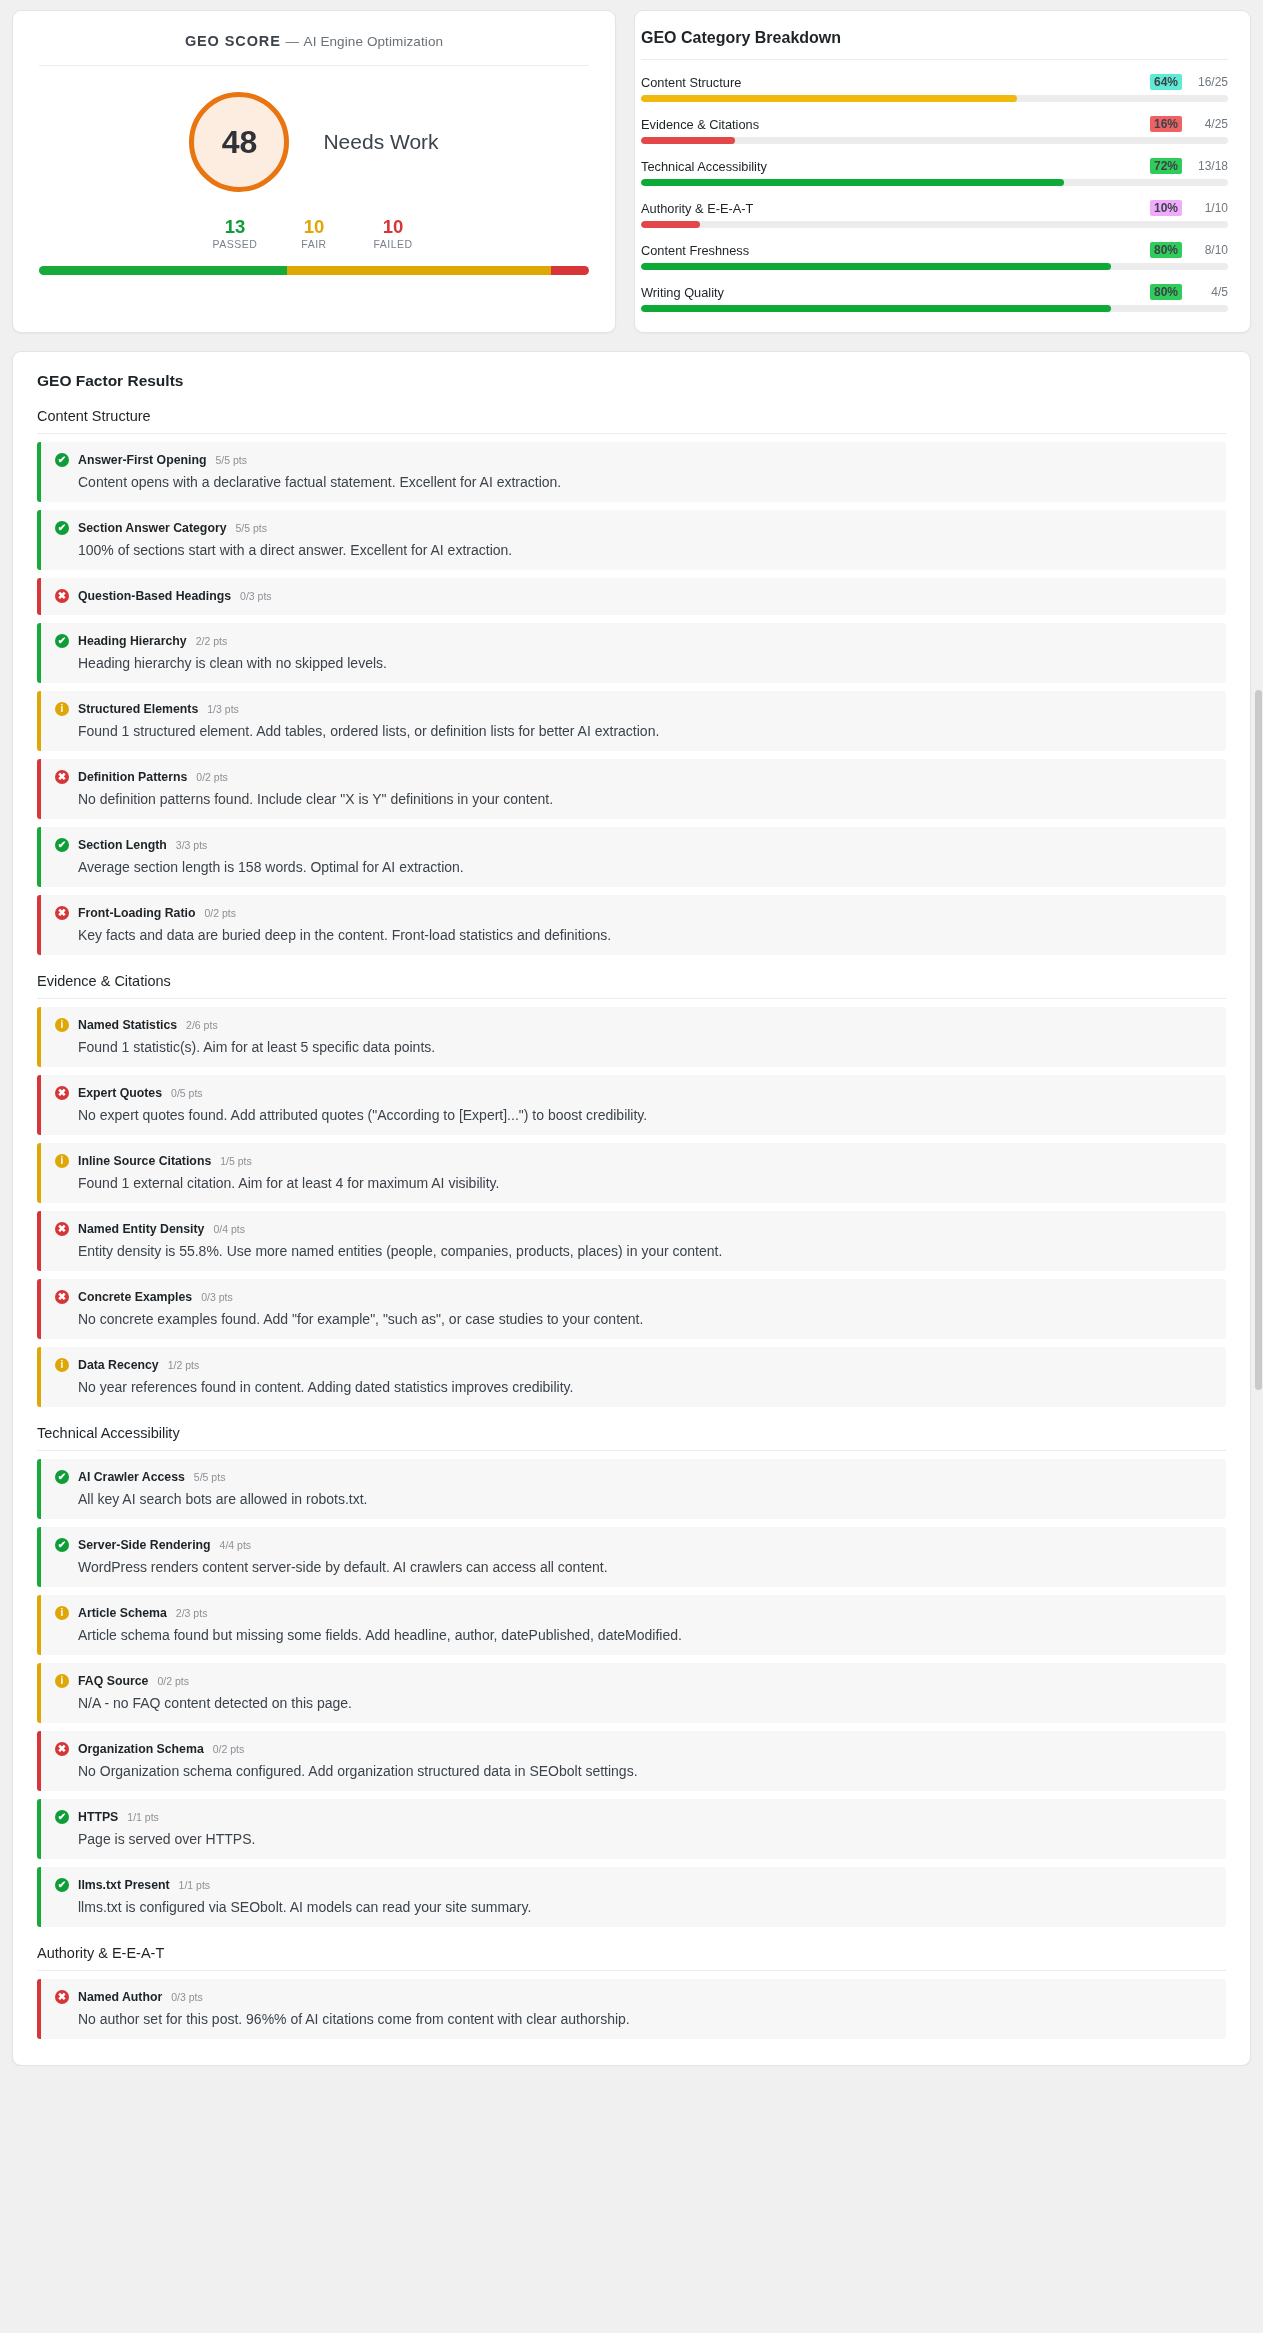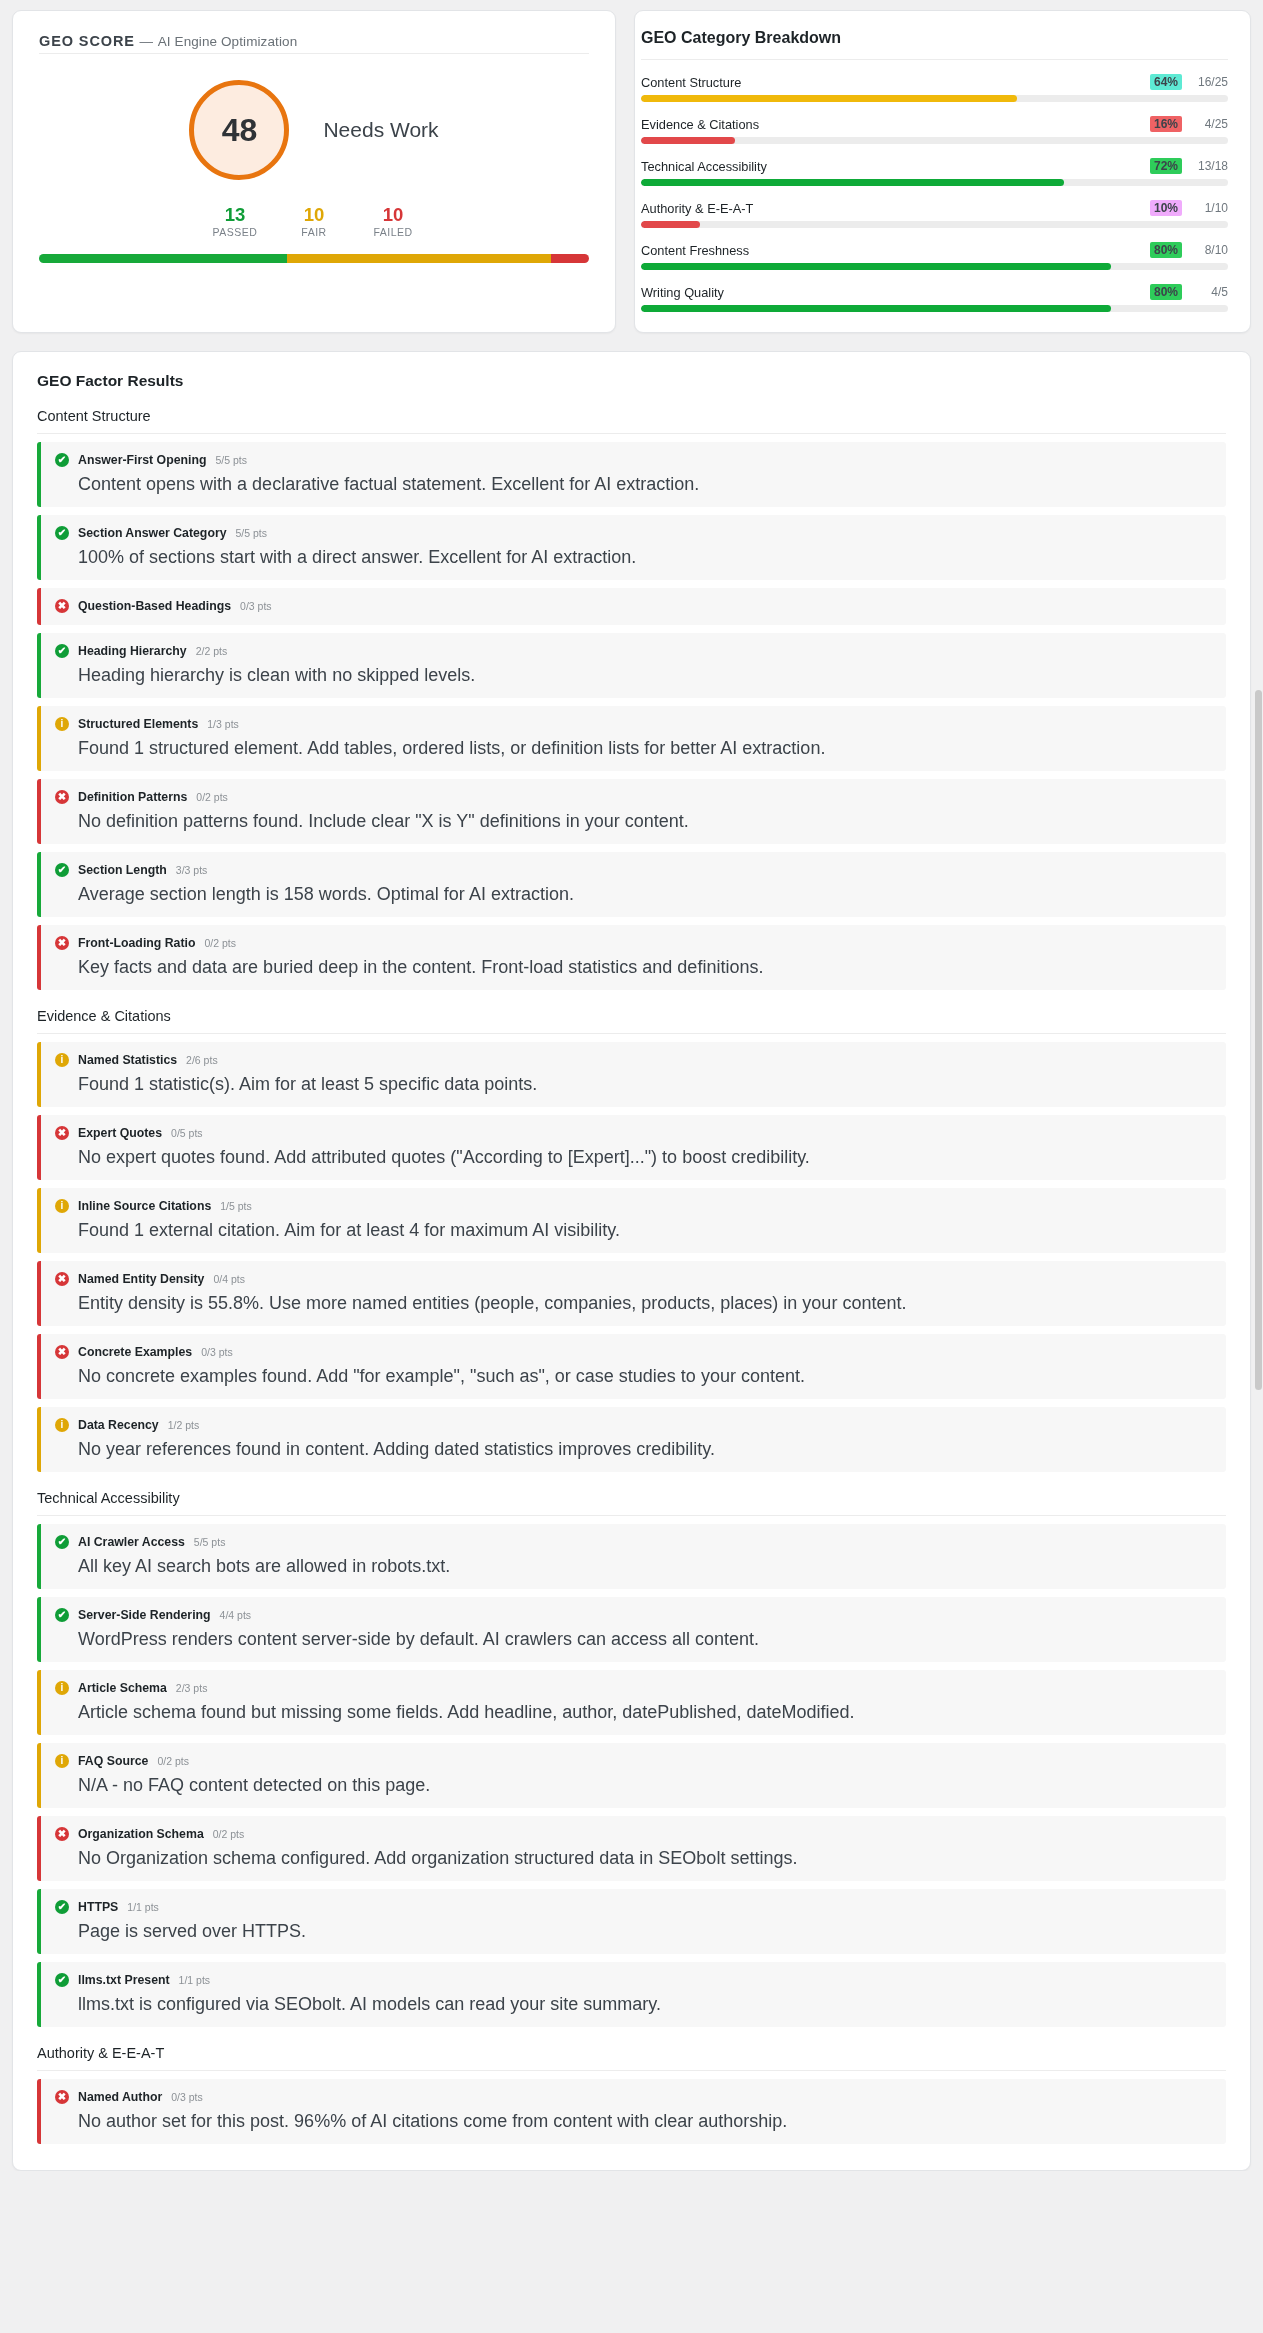--- a/index.html
+++ b/index.html
@@ -17,25 +17,25 @@
   .card {
     background: #ffffff;
     border: 1px solid #e2e4e7;
     border-radius: 9px;
     box-shadow: 0 1px 2px rgba(0,0,0,.045);
   }
 
   
   .score-card { width: 604px; padding: 22px 26px 26px 26px; }
   .score-head {
-    text-align: left;
+    text-align: center;
     font-size: 14.5px;
     letter-spacing: .55px;
     color: #50575e;
-    padding-bottom: 4px;
+    padding-bottom: 16px;
     border-bottom: 1px solid #ececec;
   }
   .score-head b { font-weight: 700; color: #3c434a; letter-spacing: .9px; }
   .score-head .sub { color: #6a7177; font-weight: 400; letter-spacing: .1px; font-size: 13.5px;}
   .gauge-row {
     display: flex; align-items: center; justify-content: center;
     gap: 34px; margin-top: 26px;
   }
   .gauge {
     width: 100px; height: 100px; border-radius: 50%;
@@ -83,21 +83,21 @@
     border-left: 4px solid #c3c4c7; padding: 11px 14px 12px 14px;
   }
   .f-head { display: flex; align-items: center; gap: 9px; }
   .f-icon {
     width: 14px; height: 14px; border-radius: 50%; flex: none;
     display: flex; align-items: center; justify-content: center;
     color: #fff; font-size: 10px; font-weight: 700; line-height: 1;
   }
   .f-name { font-size: 12.3px; font-weight: 700; color: #1d2327; }
   .f-pts { font-size: 10.5px; color: #8c9196; }
-  .f-msg { font-size: 18px; color: #3c434a; margin-top: 7px; margin-left: 23px; }
+  .f-msg { font-size: 14px; color: #3c434a; margin-top: 7px; margin-left: 23px; }
 
   
   .scroll-track {
     position: fixed; top: 0; right: 0; width: 9px; height: 100%;
     background: transparent;
   }
   .scroll-thumb {
     position: absolute; right: 1px; top: 690px; width: 7px; height: 700px;
     background: #c9c9c9; border-radius: 4px;
   }

